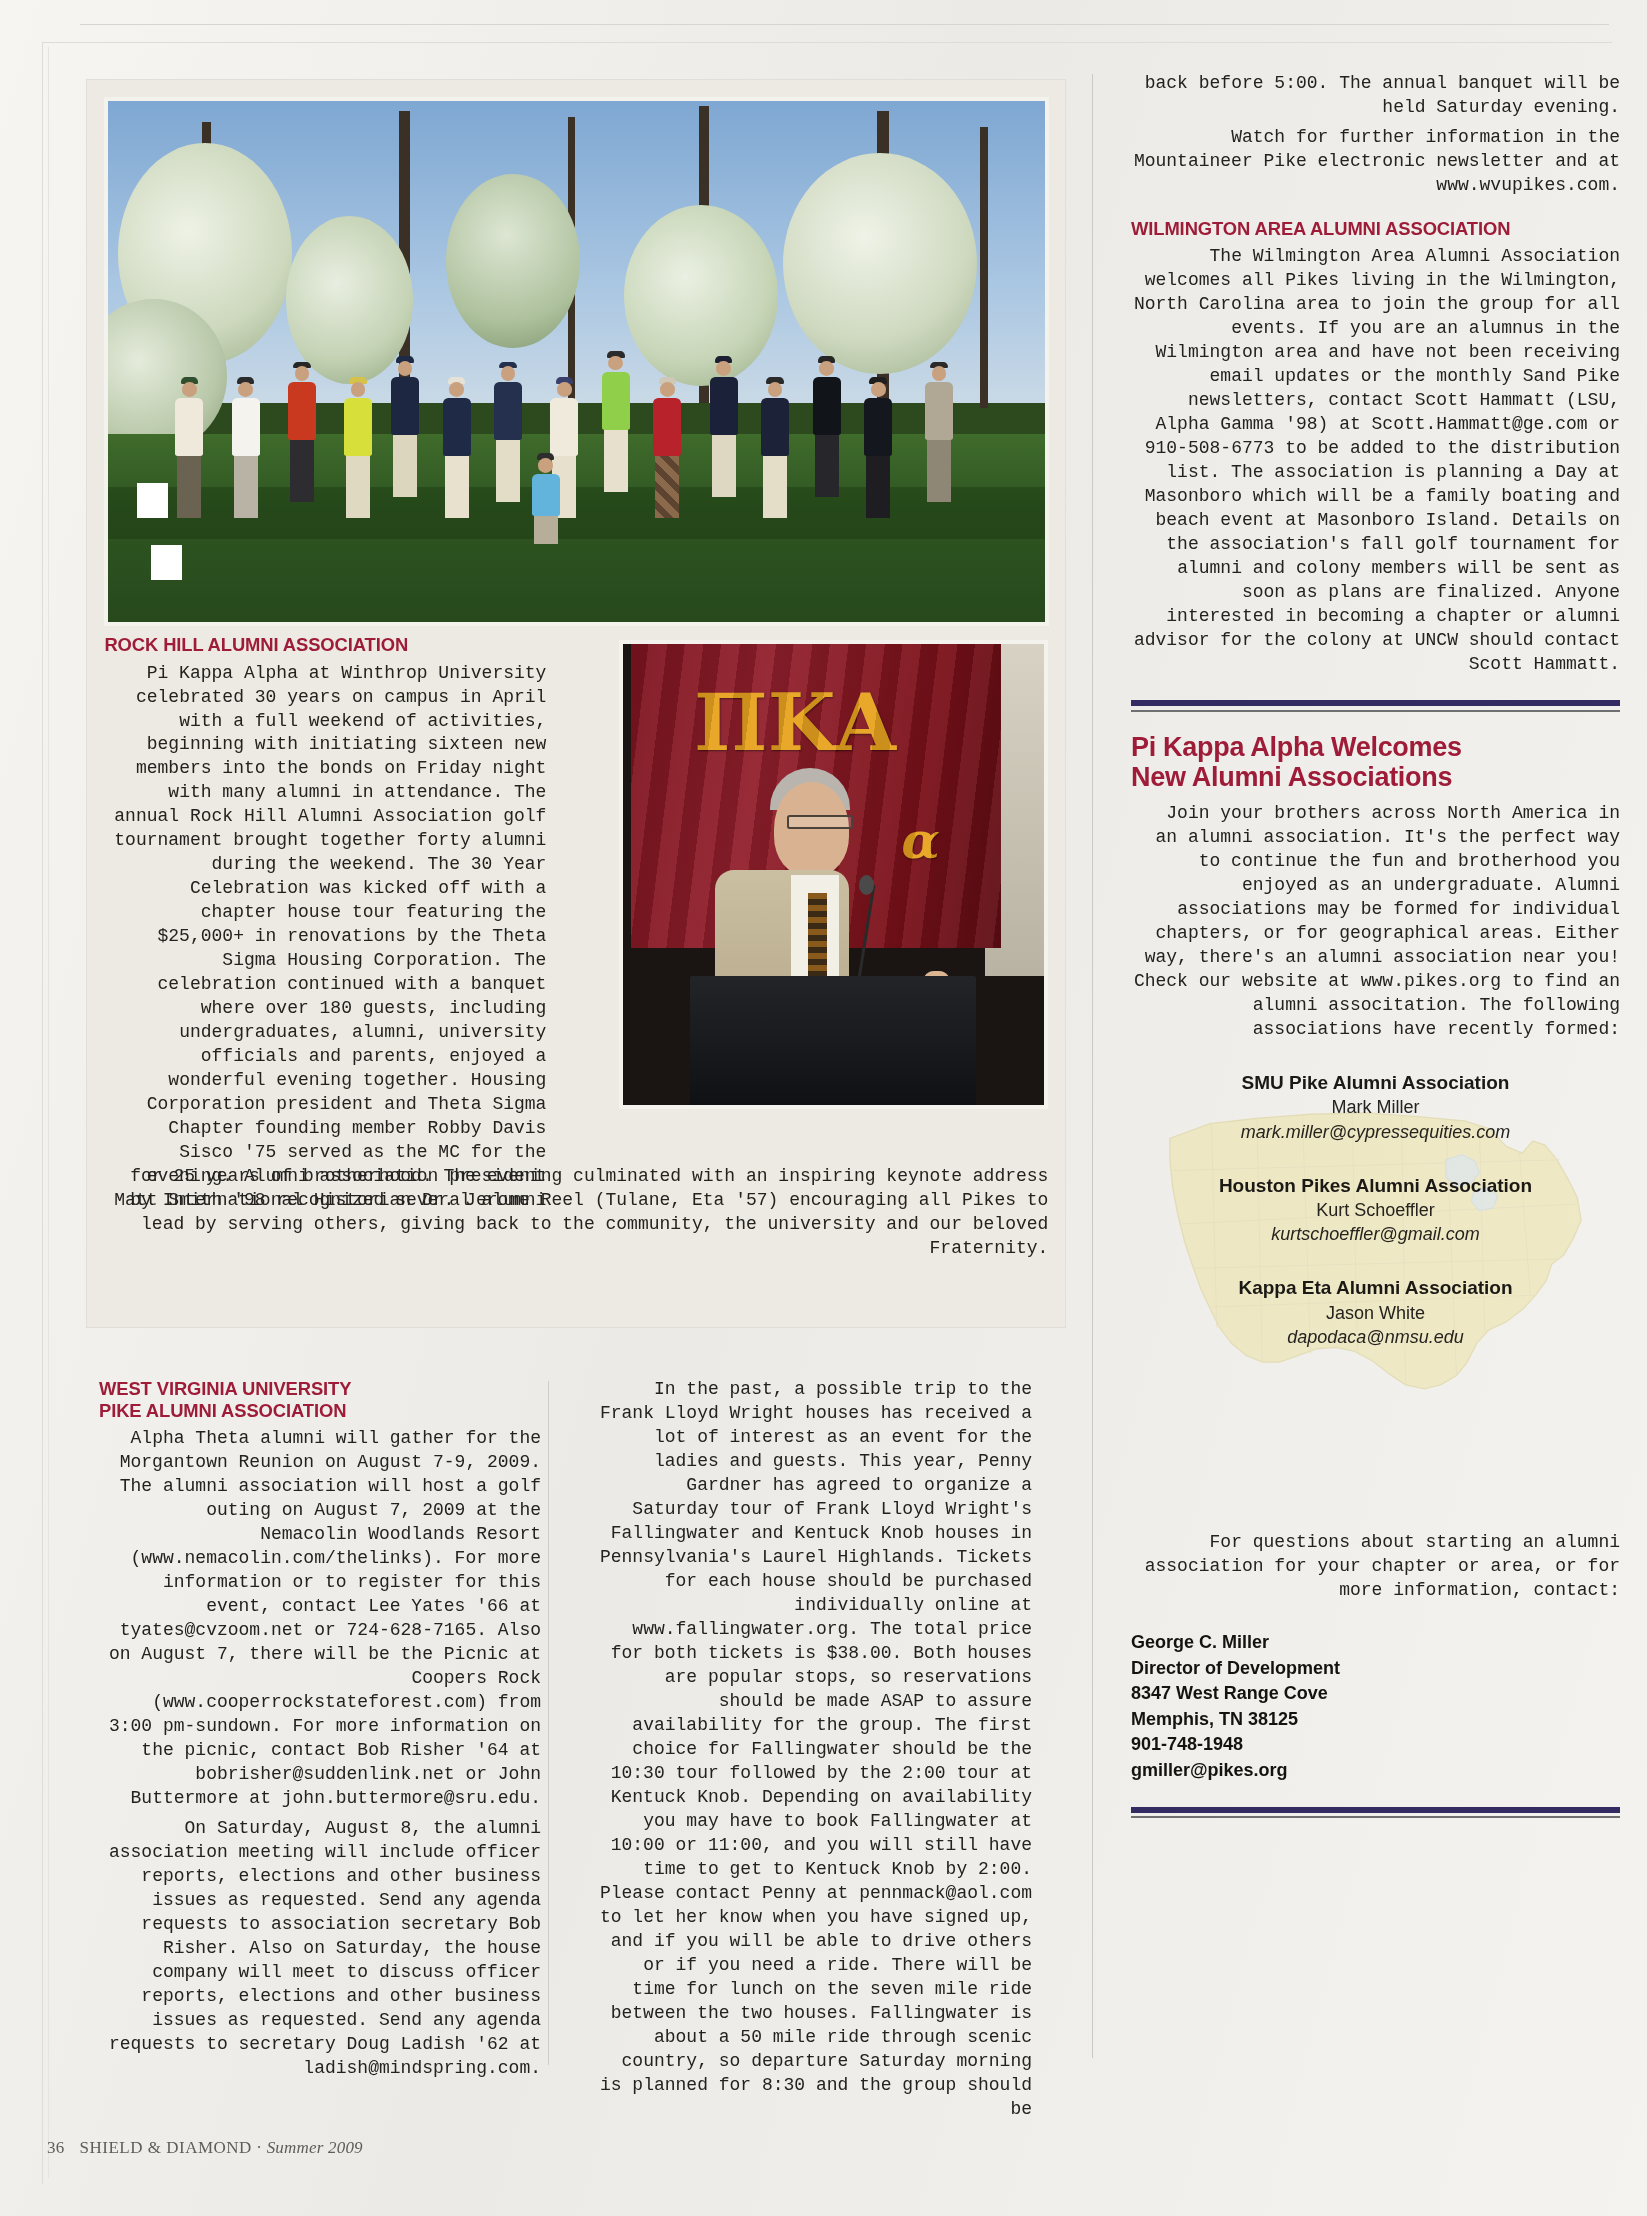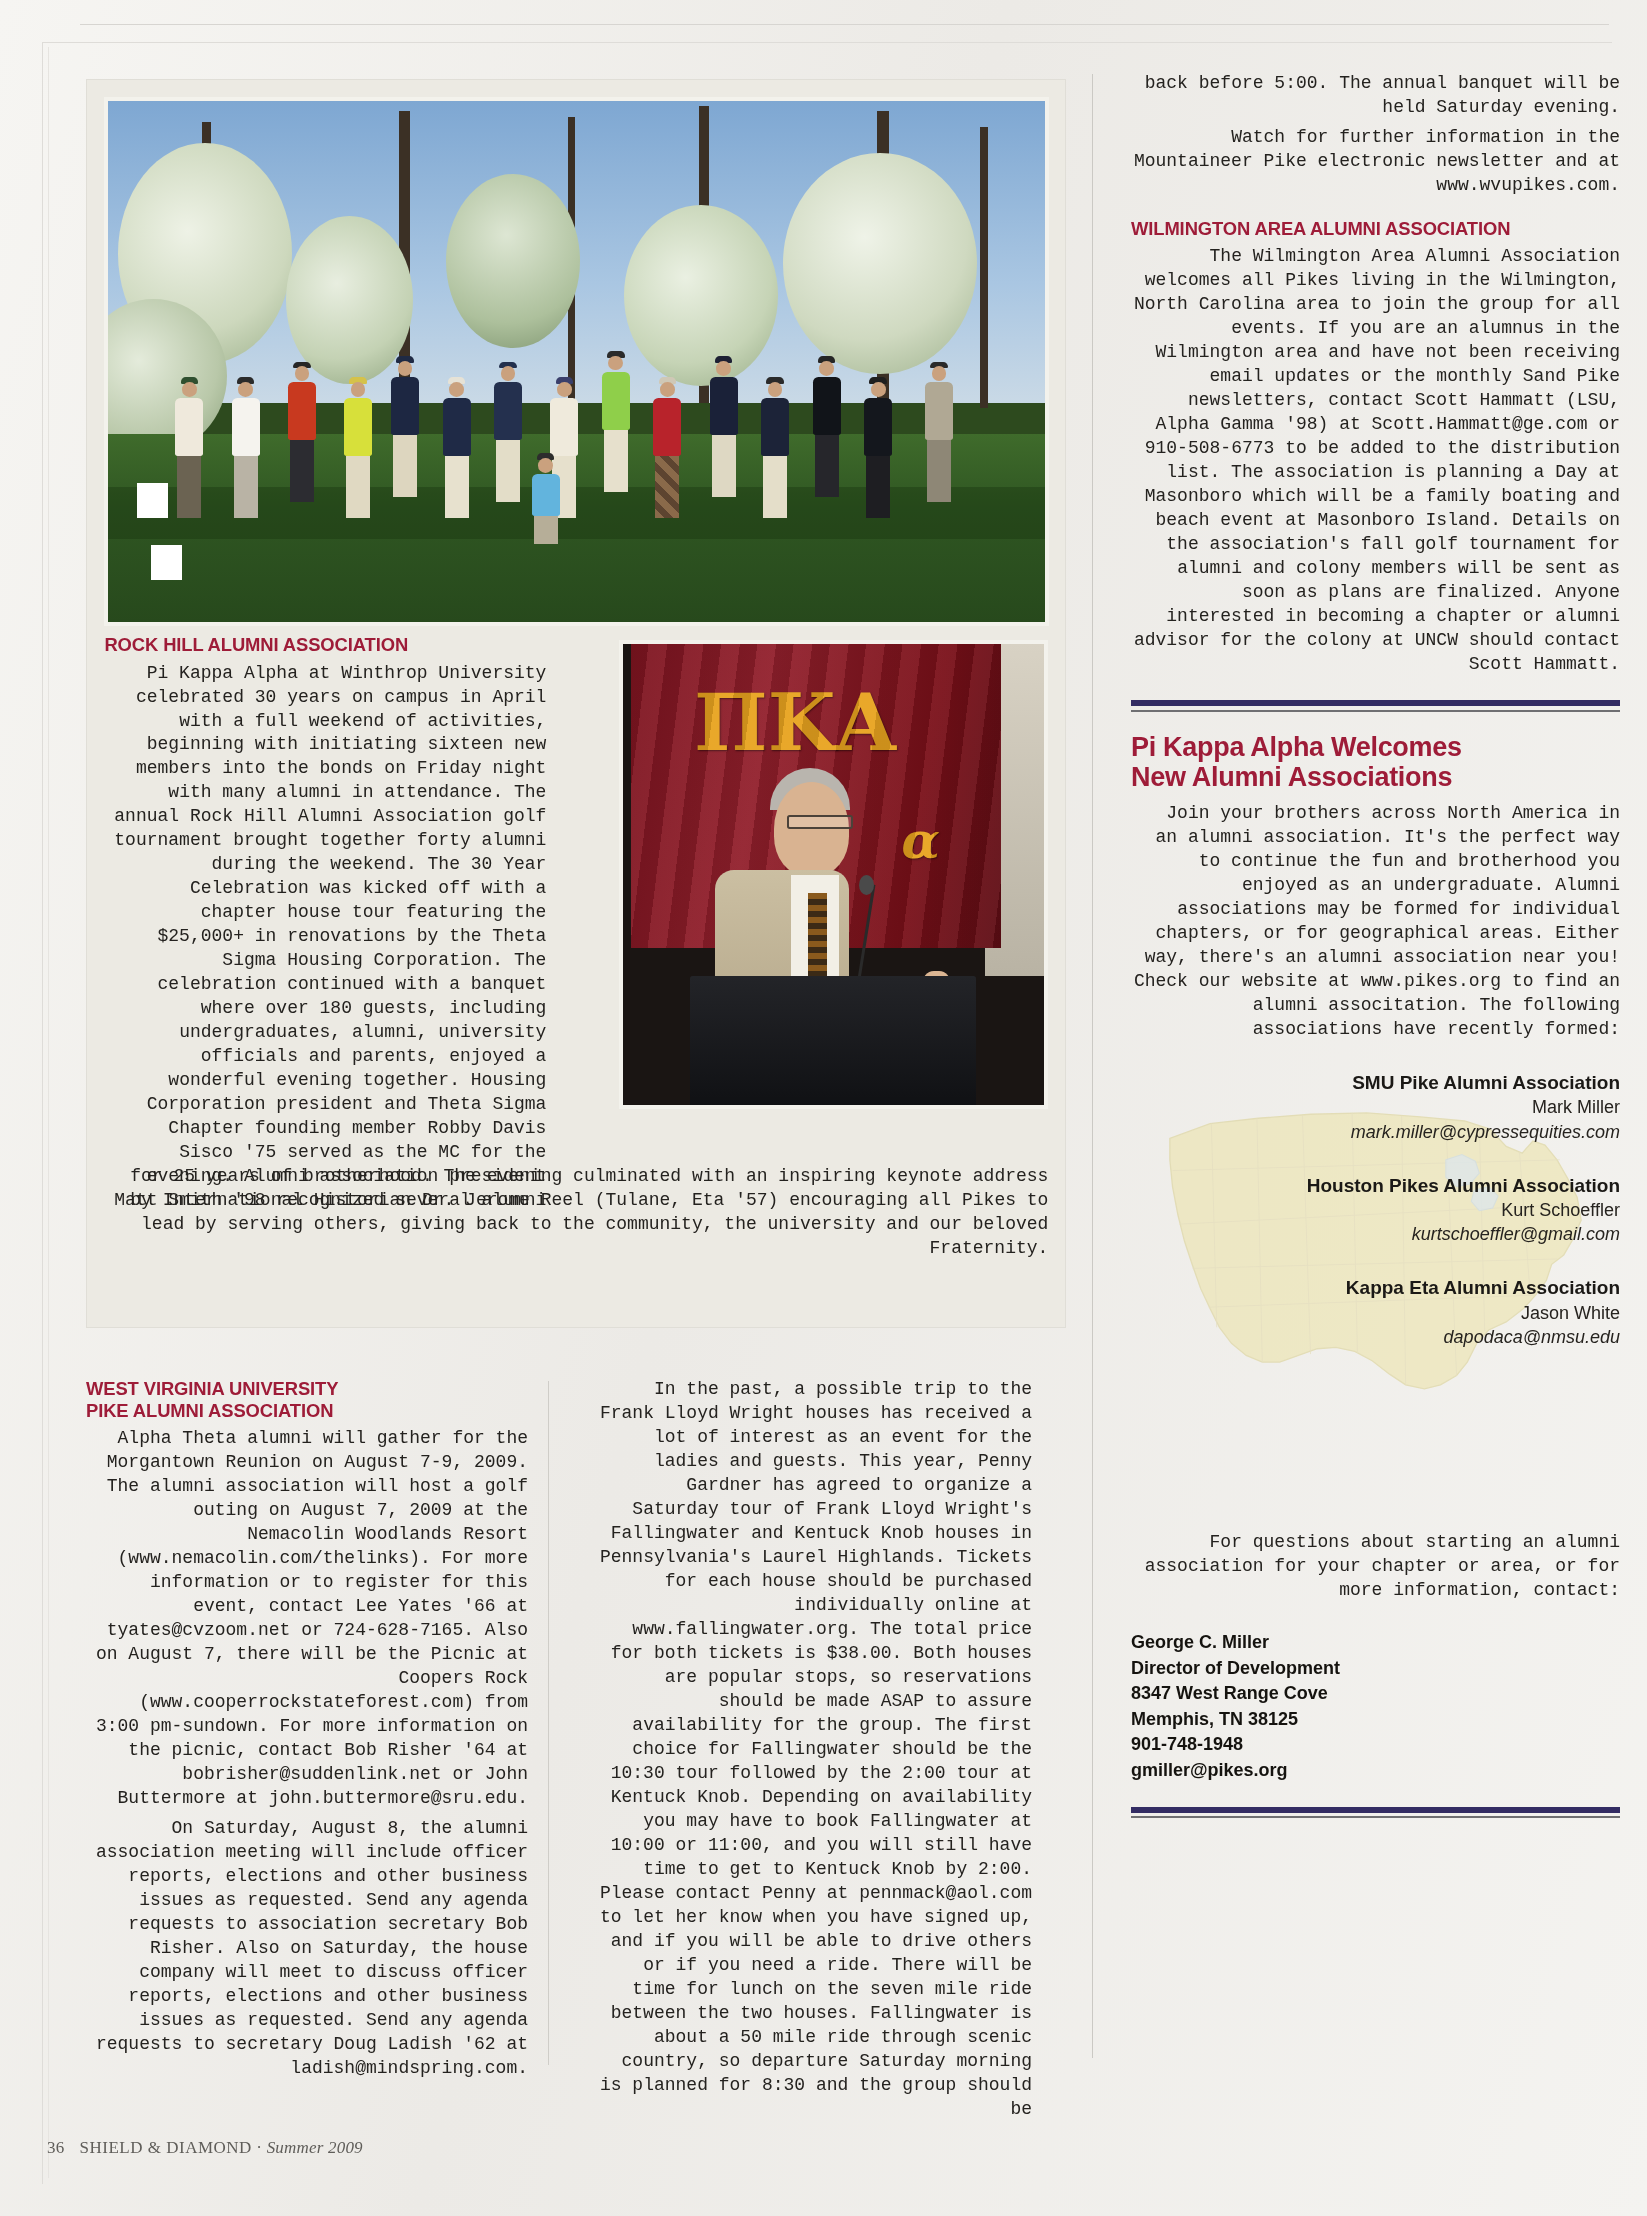--- a/index.html
+++ b/index.html
@@ -113,40 +113,40 @@
     font-family:Liberation Mono, monospace;
   }
   .body + .body{margin-top:6px;}
   .body.indent{text-indent:23px;}
   .cap-text{
     color:#14120f;font-weight:700;font-size:18px;line-height:1.33;
   }
 
   
   .bcol{position:absolute;top:1378px;width:442px;}
-  .bcol1{left:86px;}
+  .bcol1{left:99px;}
   .bcol2{left:590px;}
   .vrule{position:absolute;left:548px;top:1381px;width:1.3px;height:684px;background:#cfcdc8;}
   .vrule-right{position:absolute;left:1092px;top:74px;width:1.3px;height:1984px;background:#cbc9c4;}
 
   
   .rcol{position:absolute;left:1131px;top:72px;width:489px;}
   .rule-thick{height:6px;background:#332c63;margin-top:23px;}
   .rule-thin{height:2px;background:#6f6f72;margin-top:3.4px;margin-bottom:20px;}
   .rule-bottom-wrap{margin-top:23px;}
   .big-head{
     color:#9e1c38;font-weight:700;font-size:27px;line-height:1.14;
     margin:0 0 9.4px 0;letter-spacing:-0.3px;
   }
 
   
   .maparea{position:relative;margin-top:23px;height:462px;}
   .usmap{position:absolute;left:0;top:-6.7px;width:489px;height:416px;opacity:.55;}
   .assoc-list{position:relative;text-align:center;padding-top:5.4px;}
-  .assoc{margin-bottom:29.5px;text-align:right;}
+  .assoc{margin-bottom:29.5px;}
   .assoc-name{font-weight:700;font-size:19px;color:#1b1916;line-height:1.3;}
   .assoc-person{font-size:18px;color:#26231f;line-height:1.35;}
   .assoc-email{font-size:18px;color:#26231f;font-style:italic;line-height:1.35;}
 
   .contact-block{font-weight:700;font-size:18px;
     color:#15130f;line-height:1.42;margin-top:27px;}
 
   
   .footer{
     position:absolute;left:47px;bottom:58px;

